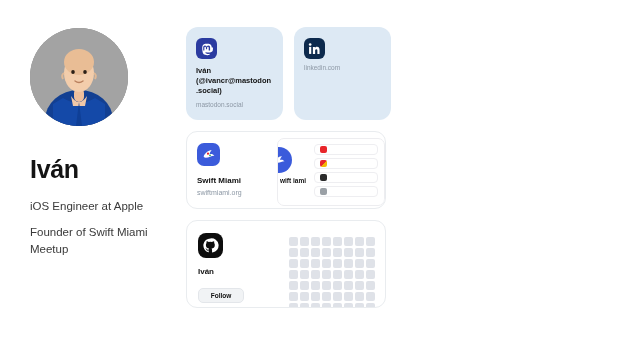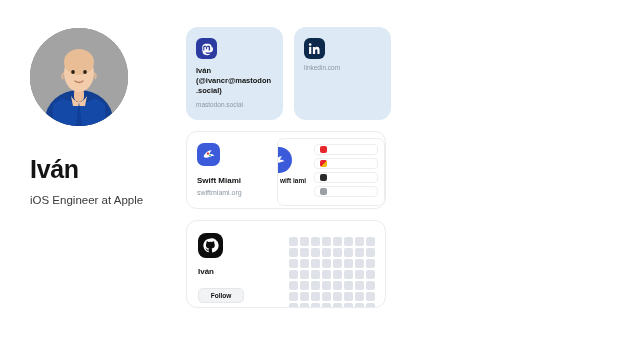--- a/index.html
+++ b/index.html
@@ -39,21 +39,21 @@
 
   .profile-name {
     margin-top: 30px;
     font-size: 25px;
     font-weight: bold;
     color: #141414;
     letter-spacing: -0.3px;
     line-height: 1.05;
   }
   .profile-line {
-    margin-top: 10px;
+    margin-top: 16px;
     font-size: 11.5px;
     color: #3a3a3a;
     line-height: 1.45;
     max-width: 126px;
   }
   .profile-line.second { margin-top: 9px; }
 
   
   .cards {
     position: absolute;
@@ -265,20 +265,21 @@
         <ellipse cx="55" cy="44" rx="1.8" ry="2.1" fill="#2c2118"></ellipse>
         <path d="M45 53 q4 3 8 0" stroke="#b9805e" stroke-width="1.4" fill="none" stroke-linecap="round"></path>
         <path d="M34 45 q-3 2 -1 6" stroke="#e0b894" stroke-width="2" fill="none"></path>
         <path d="M64 45 q3 2 1 6" stroke="#e0b894" stroke-width="2" fill="none"></path>
         <path d="M49 74 l-3 24 h6 z" fill="#0f3f96"></path>
       </svg>
     </div>
 
     <div class="profile-name">Iván</div>
     <div class="profile-line">iOS Engineer at Apple</div>
+    <div class="profile-line second">Founder of Swift Miami Meetup</div>
   </div>
 
   <div class="cards">
 
     <div class="row-social">
 
       <div class="social-card">
         <div class="app-icon icon-mastodon">
           <svg width="14" height="14" viewBox="0 0 24 24" xmlns="http://www.w3.org/2000/svg" aria-hidden="true">
             <path d="M20.2 9.3c0-4.3-2.8-5.6-2.8-5.6C16 3 13.6 2.8 12 2.8h0c-1.6 0-4 .2-5.4.9 0 0-2.8 1.3-2.8 5.6 0 1 0 2.2.1 3.4.3 4.2.9 8.3 4.7 9.3 1.8.5 3.3.6 4.5.5 2.2-.1 3.4-.8 3.4-.8l-.1-1.6s-1.6.5-3.3.4c-1.7-.1-3.5-.2-3.8-2.3a4 4 0 0 1 0-.6s1.7.4 3.8.5c1.3.1 2.5 0 3.7-.2 2.6-.3 4.8-1.9 5.1-3.4.4-2.3.4-5.2.4-5.2zm-3.3 5.4h-2v-5c0-1-.4-1.6-1.3-1.6-1 0-1.4.6-1.4 1.8v2.6h-2V9.9c0-1.2-.5-1.8-1.4-1.8-.9 0-1.3.5-1.3 1.6v5h-2V9.5c0-1 .3-1.9.8-2.5.6-.6 1.3-.9 2.2-.9 1.1 0 1.9.4 2.4 1.2l.5.9.5-.9c.5-.8 1.3-1.2 2.4-1.2.9 0 1.6.3 2.2.9.5.6.8 1.4.8 2.5v5.2z" fill="#ffffff"></path>

